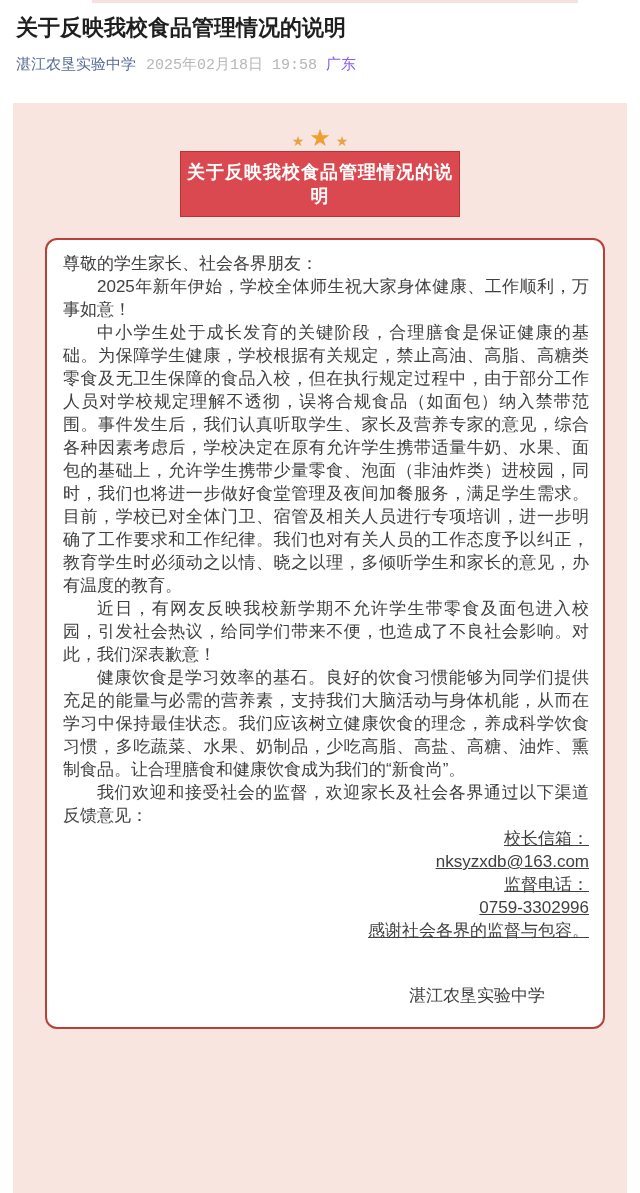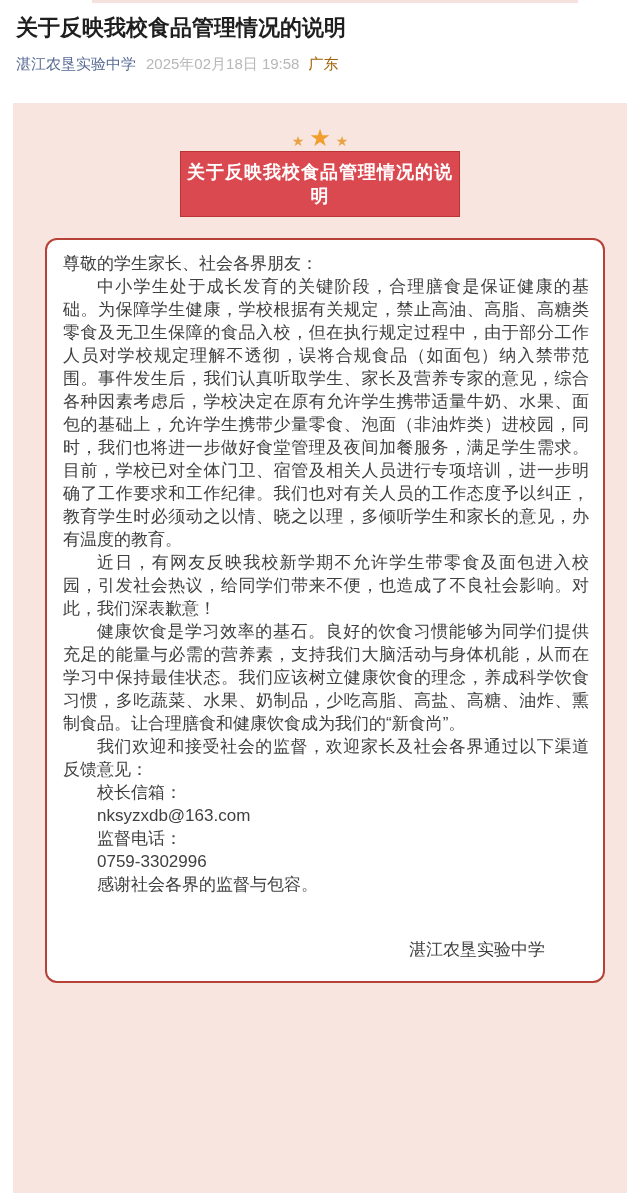--- a/index.html
+++ b/index.html
@@ -15,22 +15,22 @@
     position:absolute; top:0; left:92px; width:486px; height:3px;
     background:#f5e1dd;
   }
   .article-header { padding: 13px 16px 0 16px; }
   .article-title {
     font-size: 22px; font-weight: bold; color: #1f1f1f;
     line-height: 30px; margin: 0;
   }
   .byline { margin-top: 11px; font-size: 15px; line-height: 20px; }
   .byline .account { color: #576b95; margin-right: 10px; }
-  .byline .date   { color: #b7b7b7; margin-right: 9px; }
-  .byline .loc    { color: #a16207; }
+  .byline .date   { color: #b7b7b7; margin-right: 9px; font-family: Liberation Mono, monospace; }
+  .byline .loc    { color: #8b5cf6; }
 
   .poster {
     position: absolute; top: 103px; left: 13px;
     width: 614px; height: 1090px;
     background: #f8e5e0;
     overflow: hidden;
   }
   .stars {
     margin-top: 21px;
     display: flex; justify-content: center; align-items: flex-end;
@@ -60,21 +60,21 @@
   }
   .letter p {
     margin: 0;
     font-size: 17px;
     line-height: 23px;
     color: #404040;
     text-align: justify;
     text-indent: 2em;
   }
   .letter p.salutation { text-indent: 0; }
-  .letter p.contact-line { text-align: left; }
+  .letter p.contact-line { text-align: right; text-decoration: underline; }
   .letter p.sign-name { text-align: right; text-indent: 0; padding-right: 44px; margin-top: 42px; }
 </style>
 </head>
 <body>
 
 <div class="top-strip"></div>
 
 <div class="article-header">
   <h1 class="article-title">关于反映我校食品管理情况的说明</h1>
   <div class="byline">
@@ -86,20 +86,21 @@
   <div class="stars">
     <span class="star-small">★</span>
       <span class="star-big">★</span>
       <span class="star-small">★</span>
   </div>
   <div class="banner">关于反映我校食品管理情况的说明</div>
 
   <div class="letter">
     <p class="salutation">尊敬的学生家长、社会各界朋友：</p>
     <div>
+        <p class="body-para">2025年新年伊始，学校全体师生祝大家身体健康、工作顺利，万事如意！</p>
         <p class="body-para">中小学生处于成长发育的关键阶段，合理膳食是保证健康的基础。为保障学生健康，学校根据有关规定，禁止高油、高脂、高糖类零食及无卫生保障的食品入校，但在执行规定过程中，由于部分工作人员对学校规定理解不透彻，误将合规食品（如面包）纳入禁带范围。事件发生后，我们认真听取学生、家长及营养专家的意见，综合各种因素考虑后，学校决定在原有允许学生携带适量牛奶、水果、面包的基础上，允许学生携带少量零食、泡面（非油炸类）进校园，同时，我们也将进一步做好食堂管理及夜间加餐服务，满足学生需求。目前，学校已对全体门卫、宿管及相关人员进行专项培训，进一步明确了工作要求和工作纪律。我们也对有关人员的工作态度予以纠正，教育学生时必须动之以情、晓之以理，多倾听学生和家长的意见，办有温度的教育。</p>
         <p class="body-para">近日，有网友反映我校新学期不允许学生带零食及面包进入校园，引发社会热议，给同学们带来不便，也造成了不良社会影响。对此，我们深表歉意！</p>
         <p class="body-para">健康饮食是学习效率的基石。良好的饮食习惯能够为同学们提供充足的能量与必需的营养素，支持我们大脑活动与身体机能，从而在学习中保持最佳状态。我们应该树立健康饮食的理念，养成科学饮食习惯，多吃蔬菜、水果、奶制品，少吃高脂、高盐、高糖、油炸、熏制食品。让合理膳食和健康饮食成为我们的“新食尚”。</p>
         <p class="body-para">我们欢迎和接受社会的监督，欢迎家长及社会各界通过以下渠道反馈意见：</p>
       </div>
     <div>
         <p class="contact-line">校长信箱：</p>
         <p class="contact-line">nksyzxdb@163.com</p>
         <p class="contact-line">监督电话：</p>
         <p class="contact-line">0759-3302996</p>

